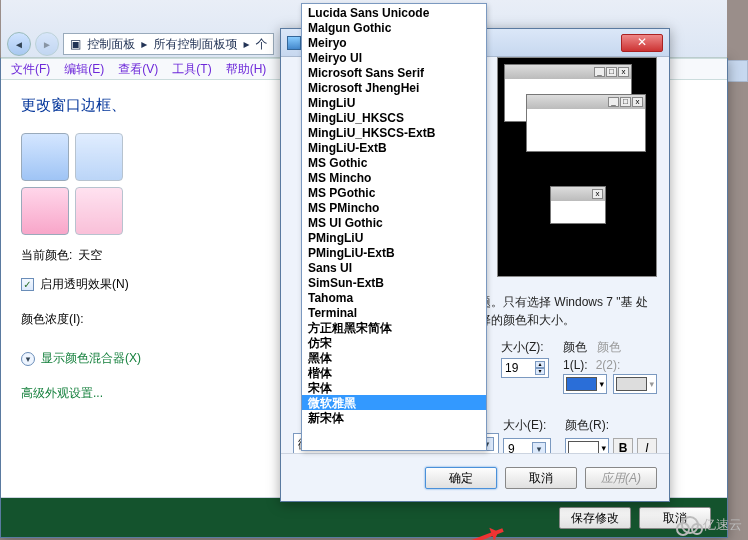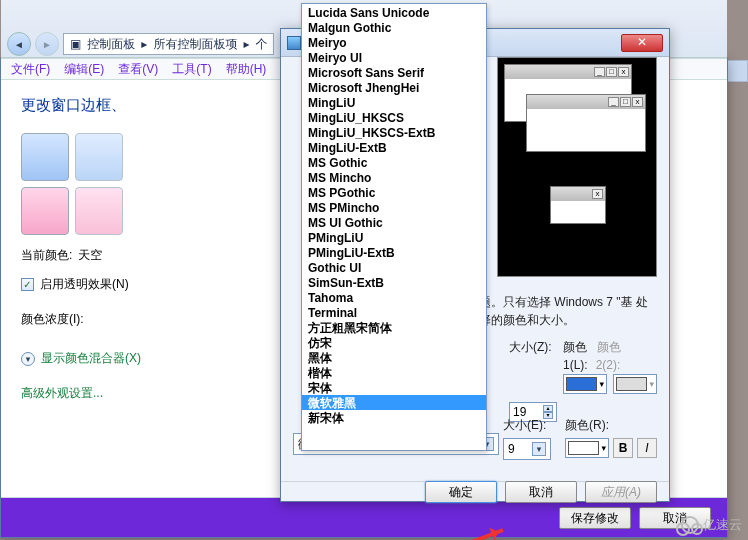--- a/index.html
+++ b/index.html
@@ -51,26 +51,26 @@
 .lbl{font-size:12px;color:#222;}
 .ctrl-col{display:flex;flex-direction:column;gap:2px;}
 .spin{width:48px;height:20px;border:1px solid #7b99c0;background:#fff;display:flex;align-items:center;padding:0 3px;justify-content:space-between;}
 .spin .sp-btn{display:flex;flex-direction:column;}
 .spin .sp-btn div{width:10px;height:7px;border:1px solid #7b99c0;font-size:6px;text-align:center;line-height:5px;background:#dce9fb;}
 .color-combo{width:44px;height:20px;border:1px solid #7b99c0;background:#fff;display:flex;align-items:center;padding:2px;gap:2px;}
 .color-sw{flex:1;height:100%;border:1px solid #555;}
 .btn-bi{width:20px;height:20px;border:1px solid #aaa;background:#f0f0f0;text-align:center;line-height:18px;font-size:12px;font-family:serif;}
 .disabled{color:#999;}
 
-.dlg-footer{position:absolute;left:0;right:0;bottom:0;height:20px;background:#eef3fb;border-top:1px solid #ccd4e0;display:flex;justify-content:flex-end;align-items:center;gap:8px;padding:0 12px;}
+.dlg-footer{position:absolute;left:0;right:0;bottom:0;height:48px;background:#eef3fb;border-top:1px solid #ccd4e0;display:flex;justify-content:flex-end;align-items:center;gap:8px;padding:0 12px;}
 .wbtn{min-width:72px;height:22px;border:1px solid #888;background:linear-gradient(#fdfdfd,#e0e0e0);border-radius:2px;text-align:center;line-height:20px;font-size:12px;padding:0 6px;}
 .wbtn.default{border:1px solid #4a90d9;box-shadow:0 0 2px #4a90d9;}
 .wbtn.dis{color:#999;font-style:italic;}
 
-.outer-footer{position:absolute;left:0;right:0;bottom:0;height:40px;background:#6d28d9;border-top:1px solid #ccd4e0;display:flex;justify-content:flex-end;align-items:center;gap:8px;padding:0 16px;}
+.outer-footer{position:absolute;left:0;right:0;bottom:0;height:40px;background:#14532d;border-top:1px solid #ccd4e0;display:flex;justify-content:flex-end;align-items:center;gap:8px;padding:0 16px;}
 
 .arrow{position:absolute;left:333px;top:528px;width:170px;height:4px;background:#e33;transform:rotate(-21deg);transform-origin:right center;z-index:20;}
 .arrow::after{content:"";position:absolute;right:-2px;top:-5px;border:7px solid transparent;border-left-color:#e33;}
 
 .watermark{position:absolute;right:6px;bottom:6px;display:flex;align-items:center;gap:4px;color:#bbb;font-size:13px;z-index:30;}
 .watermark .wm-icon{width:18px;height:18px;border:2px solid #bbb;border-radius:50%;position:relative;}
 .watermark .wm-icon::before,.watermark .wm-icon::after{content:"";position:absolute;border:2px solid #bbb;border-radius:50%;}
 .watermark .wm-icon::before{width:10px;height:10px;left:-7px;top:4px;}
 .watermark .wm-icon::after{width:8px;height:8px;right:-6px;top:5px;}
 
@@ -160,21 +160,21 @@
         <div class="font-item">MingLiU_HKSCS</div>
         <div class="font-item">MingLiU_HKSCS-ExtB</div>
         <div class="font-item">MingLiU-ExtB</div>
         <div class="font-item">MS Gothic</div>
         <div class="font-item">MS Mincho</div>
         <div class="font-item">MS PGothic</div>
         <div class="font-item">MS PMincho</div>
         <div class="font-item">MS UI Gothic</div>
         <div class="font-item">PMingLiU</div>
         <div class="font-item">PMingLiU-ExtB</div>
-        <div class="font-item">Gothic UI</div>
+        <div class="font-item">Sans UI</div>
         <div class="font-item">SimSun-ExtB</div>
         <div class="font-item">Tahoma</div>
         <div class="font-item">Terminal</div>
         <div class="font-item">方正粗黑宋简体</div>
         <div class="font-item">仿宋</div>
         <div class="font-item">黑体</div>
         <div class="font-item">楷体</div>
         <div class="font-item">宋体</div>
         <div class="font-item sel">微软雅黑</div>
         <div class="font-item">新宋体</div>
@@ -200,24 +200,24 @@
       <div class="chead">
           <div class="wb">x</div>
         </div>
     </div>
   </div>
 
   <div class="note">主题。只有选择 Windows 7 "基 处选择的颜色和大小。</div>
 
   <div class="dlg-controls">
 
-    <div style="position:absolute;right:0;top:0;display:flex;gap:6px;">
+    <div style="position:absolute;right:0;top:0;display:flex;gap:14px;">
       <div class="ctrl-col">
         <span class="lbl">大小(Z):</span>
-        <div style="display:flex;gap:4px;align-items:center;margin-top:44px;">
+        <div style="display:flex;gap:4px;align-items:center;">
           <div class="spin">
             <span>19</span>
             <div class="sp-btn">
                 <div>▴</div>
                 <div>▾</div>
               </div>
           </div>
         </div>
       </div>
       <div class="ctrl-col">

